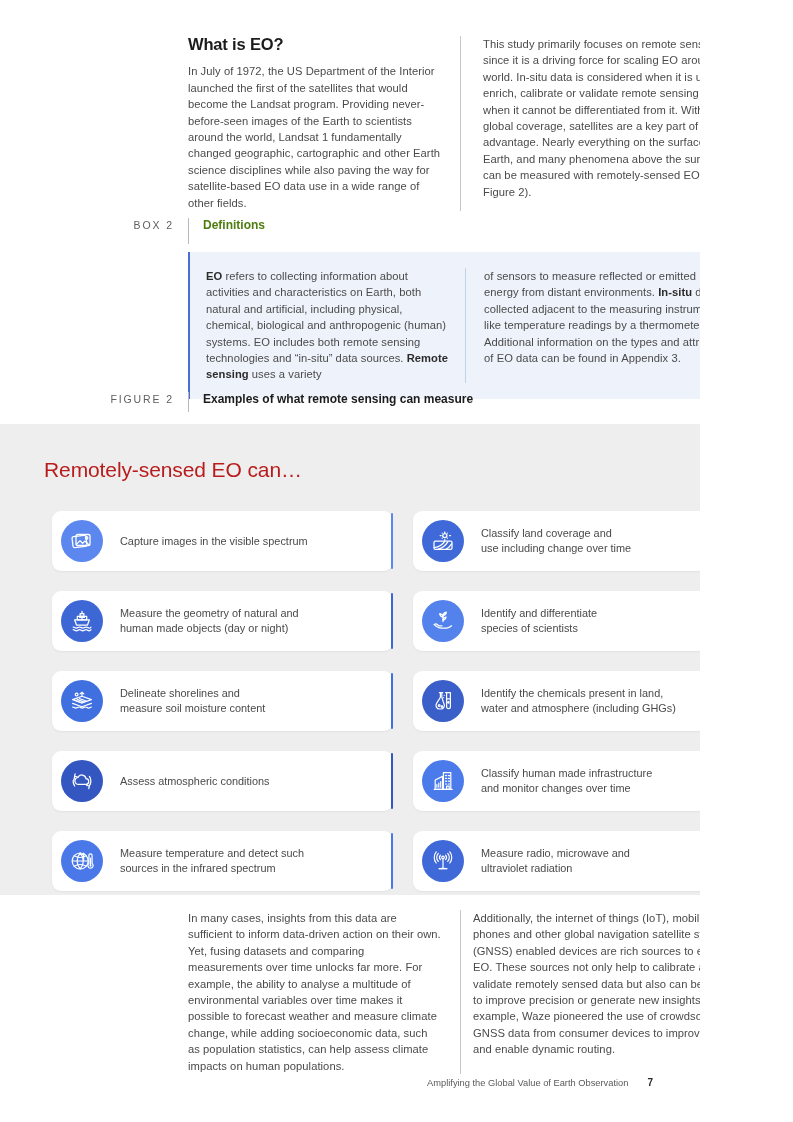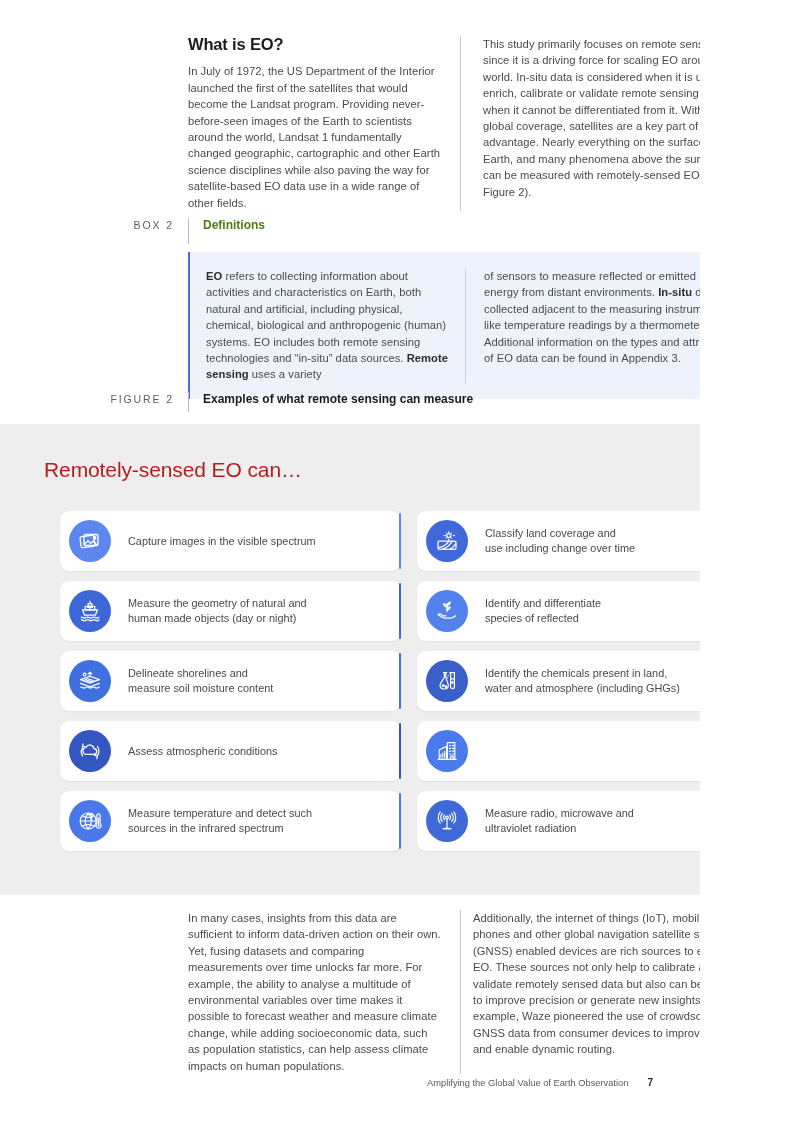--- a/index.html
+++ b/index.html
@@ -146,27 +146,28 @@
     position: absolute;
     left: 44px;
     top: 34px;
     font-size: 21px;
     font-weight: 400;
     color: #b91c1c;
     letter-spacing: -0.005em;
   }
   .card-grid {
     position: absolute;
-    left: 60px;
+    left: 52px;
     top: 87px;
     width: 698px;
     display: grid;
     grid-template-columns: 341px 341px;
     column-gap: 16px;
     row-gap: 10px;
+    gap: 20px;
   }
   .card {
     position: relative;
     height: 60px;
     background: #ffffff;
     border-radius: 9px;
     display: flex;
     align-items: center;
     padding-left: 9px;
     box-shadow: 0 1px 2px rgba(0,0,0,0.05);
@@ -326,21 +327,21 @@
             <path d="M12 12.6V5.4"></path>
             <path d="M12 8.2c-.2-1.9-1.5-3.2-3.3-3.5.2 1.9 1.5 3.2 3.3 3.5z"></path>
             <path d="M12 6.6c.2-1.9 1.5-3.2 3.3-3.5-.2 1.9-1.5 3.2-3.3 3.5z"></path>
             <path d="M12 11.2c.2-1.7 1.4-2.9 3-3.2-.2 1.7-1.4 2.9-3 3.2z"></path>
             <path d="M3.2 15.6c1.9 1.9 4.6 3.5 7.4 3.5h5.2c1.9 0 3.3-1 4.8-2.3"></path>
             <path d="M3.2 15.6c1-1 2.3-1 3.3 0l1.2 1.2h3.2"></path>
           </svg>
         </div>
         <div class="card-text">
           <div>Identify and differentiate</div>
-          <div>species of reflected</div>
+          <div>species of scientists</div>
         </div>
         <div class="card-bar" style="background:#5382ec"></div>
       </div>
 
       <div class="card">
         <div class="card-icon" style="background:#4070e0">
           <svg width="24" height="24" viewBox="0 0 24 24" fill="none" stroke="#fff" stroke-width="1.2" stroke-linecap="round" stroke-linejoin="round">
             <path d="M12 3.4v3.4M12 3.4l1.8 1.4M12 3.4l-1.8 1.4"></path>
             <circle cx="6.6" cy="5.6" r="1.4"></circle>
             <path d="M2.6 10.6L12 7.2l9.4 3.4-9.4 3.4z"></path>
@@ -393,20 +394,24 @@
         <div class="card-icon" style="background:#4b7aea">
           <svg width="24" height="24" viewBox="0 0 24 24" fill="none" stroke="#fff" stroke-width="1.2" stroke-linecap="round" stroke-linejoin="round">
             <path d="M12.4 3.6h7.4v16.8h-7.4z"></path>
             <path d="M14.4 6.6h1.2M17.4 6.6h1.2M14.4 9.4h1.2M17.4 9.4h1.2M14.4 12.2h1.2M17.4 12.2h1.2M14.4 15h1.2M17.4 15h1.2"></path>
             <path d="M15.6 20.4v-3.2h2.6v3.2"></path>
             <path d="M4.2 20.4V11l7.4-3.6v13z"></path>
             <path d="M5.9 18.2v-2.6M7.8 18.2v-4.2M9.7 18.2v-5.6"></path>
             <path d="M3.2 20.4h18"></path>
           </svg>
         </div>
+        <div class="card-text">
+          <div>Classify human made infrastructure</div>
+          <div>and monitor changes over time</div>
+        </div>
         <div class="card-bar" style="background:#4b7aea"></div>
       </div>
 
       <div class="card">
         <div class="card-icon" style="background:#4a78e8">
           <svg width="24" height="24" viewBox="0 0 24 24" fill="none" stroke="#fff" stroke-width="1.2" stroke-linecap="round" stroke-linejoin="round">
             <circle cx="10.2" cy="12" r="8"></circle>
             <path d="M2.3 12h15.8M10.2 4c2 2.3 3.1 5.1 3.1 8s-1.1 5.7-3.1 8c-2-2.3-3.1-5.1-3.1-8s1.1-5.7 3.1-8z"></path>
             <path d="M4.1 6.8c1.8 1.1 3.9 1.7 6.1 1.7s4.3-.6 6.1-1.7M4.1 17.2c1.8-1.1 3.9-1.7 6.1-1.7s4.3.6 6.1 1.7"></path>
             <path d="M13.6 11V4.4M13.6 4.4l1.5 1.3M13.6 4.4l-1.5 1.3"></path>

